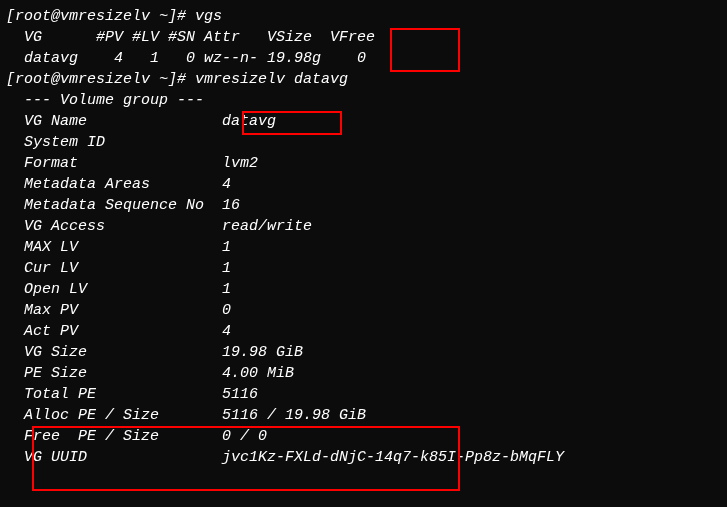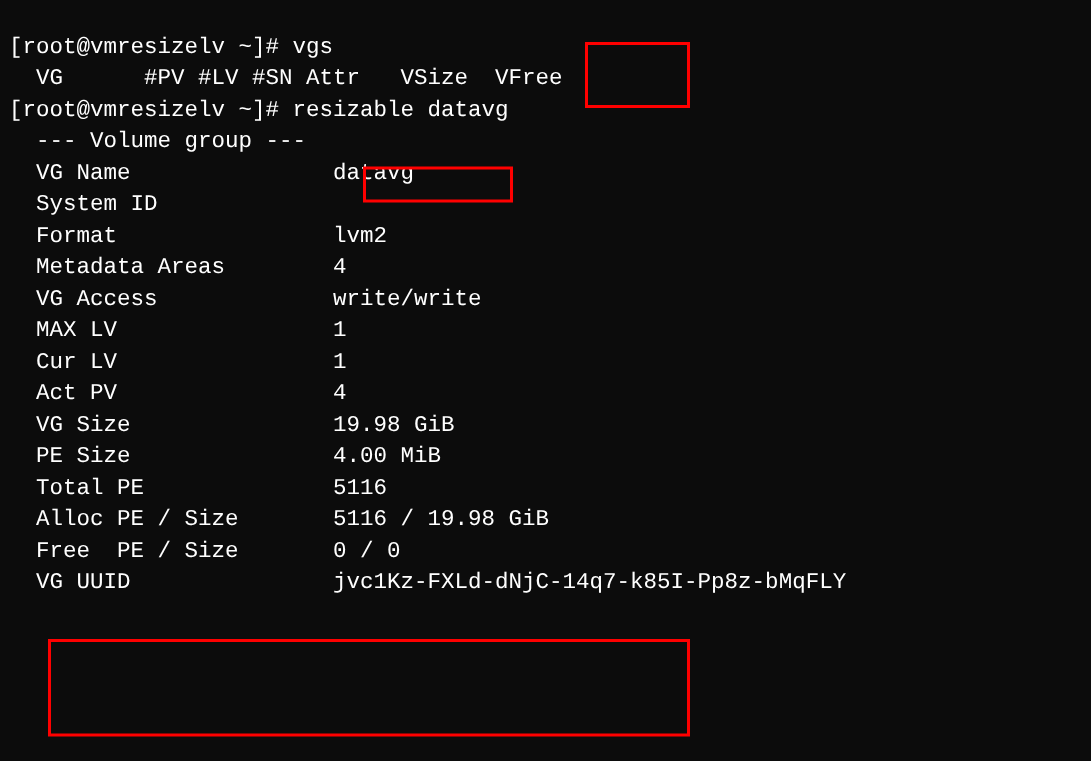--- a/index.html
+++ b/index.html
@@ -9,22 +9,23 @@
     color: #ffffff;
     font-family: "Consolas", "Menlo", "Courier New", monospace;
     font-size: 15px;
     line-height: 21px;
   }
   .screen {
     position: relative;
     width: 727px;
     height: 507px;
     box-sizing: border-box;
-    padding: 21px 0 0 6px;
+    padding: 6px 0 0 6px;
     overflow: hidden;
+    font-style: italic;
   }
   .line {
     white-space: pre;
   }
   .box {
     position: absolute;
     border: 2px solid #ff0000;
     box-sizing: border-box;
     pointer-events: none;
   }
@@ -33,29 +34,33 @@
   .box-datavg  { left: 242px; top: 111px; width: 100px; height: 24px; }
   .box-pe      { left:  32px; top: 426px; width: 428px; height: 65px; }
 </style>
 </head>
 <body>
 
 <div class="screen">
 
   <div class="line"><span>[root@vmresizelv ~]# </span><span>vgs</span></div>
   <div class="line">  VG      #PV #LV #SN Attr   VSize  VFree</div>
-  <div class="line"><span>[root@vmresizelv ~]# </span><span>resizable datavg</span></div>
+  <div class="line">  datavg    4   1   0 wz--n- 19.98g    0 </div>
+  <div class="line"><span>[root@vmresizelv ~]# </span><span>vmresizelv datavg</span></div>
   <div class="line">  --- Volume group ---</div>
   <div class="line">  VG Name               datavg</div>
   <div class="line">  System ID             </div>
   <div class="line">  Format                lvm2</div>
   <div class="line">  Metadata Areas        4</div>
-  <div class="line">  VG Access             write/write</div>
+  <div class="line">  Metadata Sequence No  16</div>
+  <div class="line">  VG Access             read/write</div>
   <div class="line">  MAX LV                1</div>
   <div class="line">  Cur LV                1</div>
+  <div class="line">  Open LV               1</div>
+  <div class="line">  Max PV                0</div>
   <div class="line">  Act PV                4</div>
   <div class="line">  VG Size               19.98 GiB</div>
   <div class="line">  PE Size               4.00 MiB</div>
   <div class="line">  Total PE              5116</div>
   <div class="line">  Alloc PE / Size       5116 / 19.98 GiB</div>
   <div class="line">  Free  PE / Size       0 / 0</div>
   <div class="line">  VG UUID               jvc1Kz-FXLd-dNjC-14q7-k85I-Pp8z-bMqFLY</div>
 
   <div class="box box-vfree" title="VFree / 0"></div>
   <div class="box box-datavg" title="datavg"></div>

